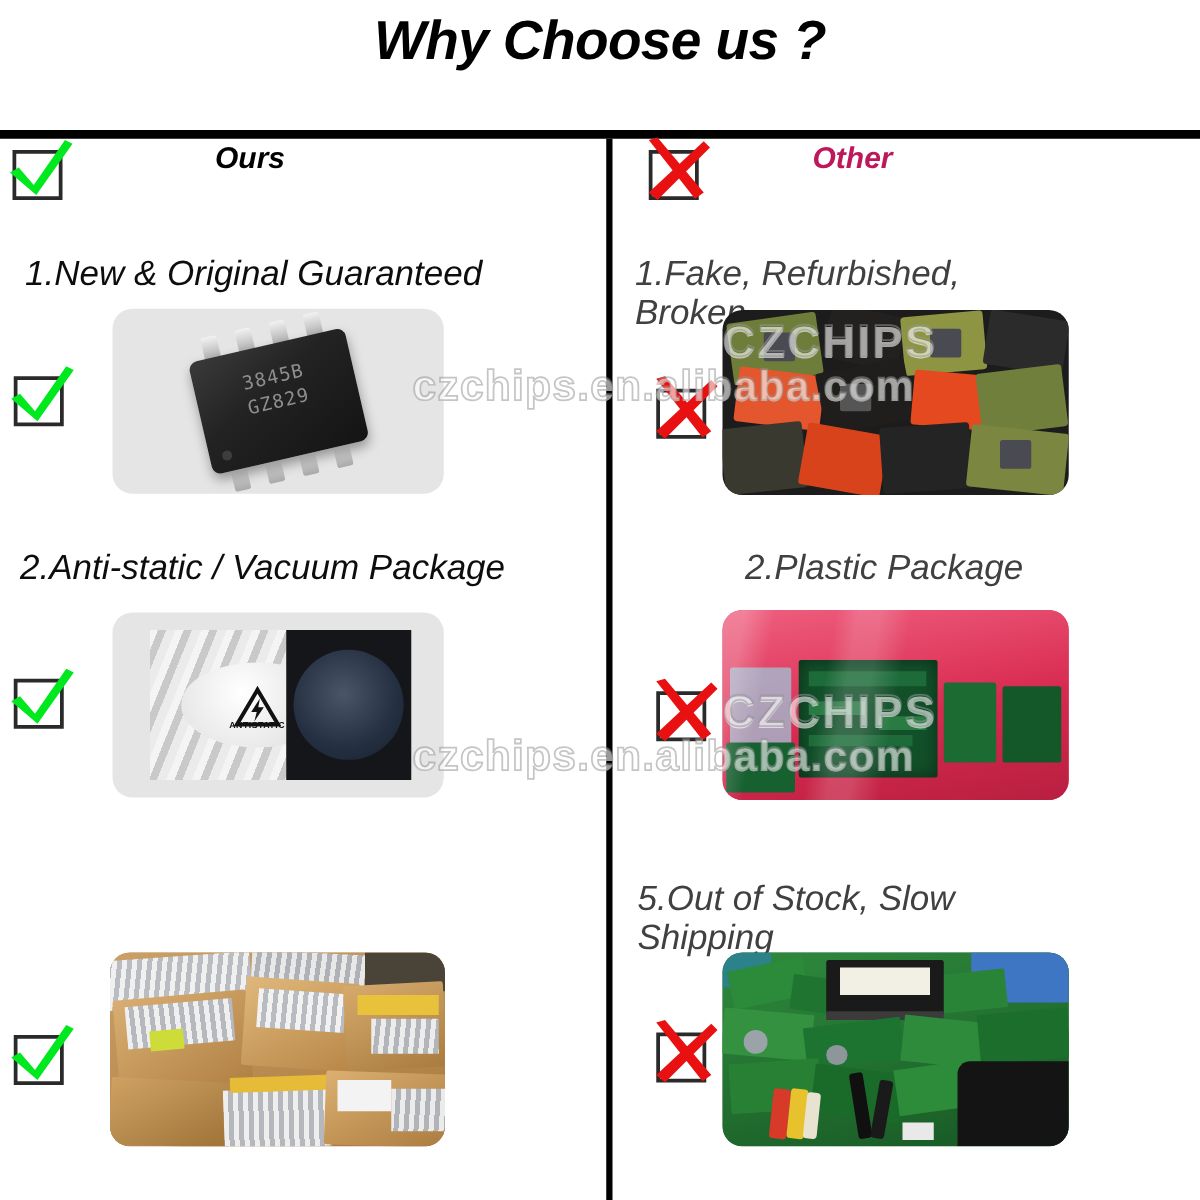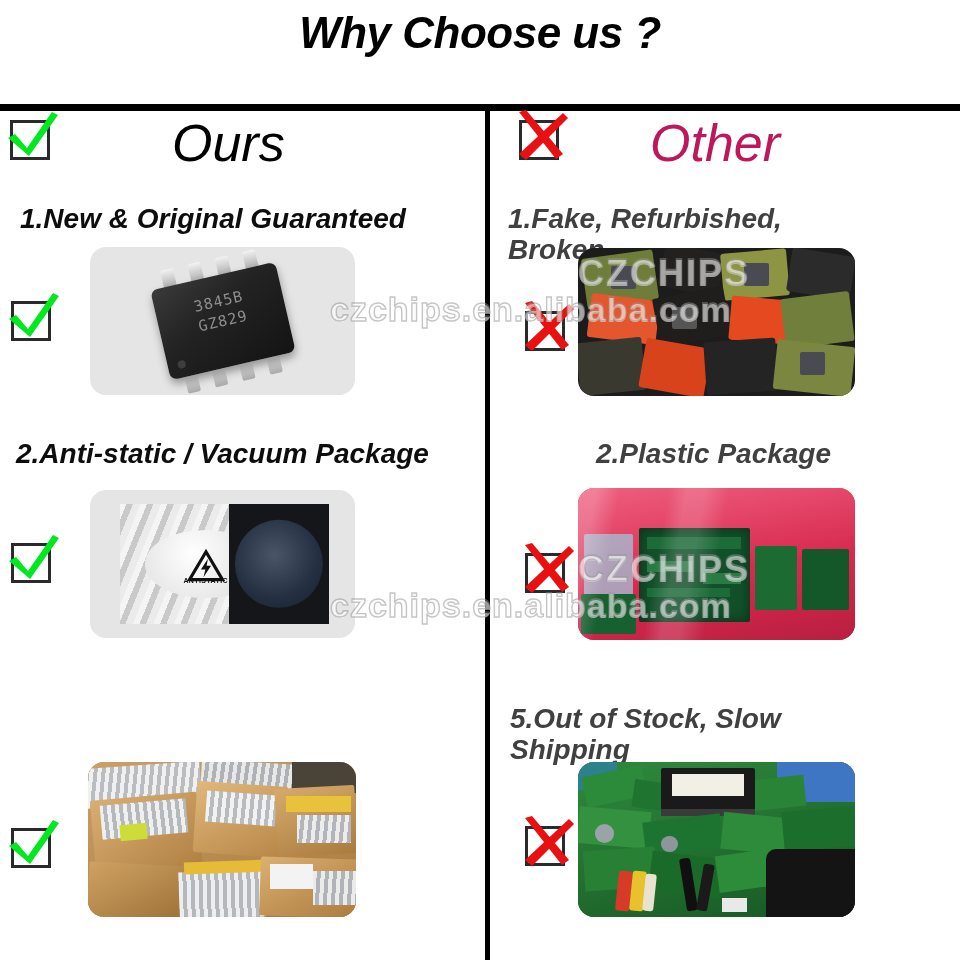--- a/index.html
+++ b/index.html
@@ -10,32 +10,32 @@
   
   .title{position:absolute;left:0;top:8px;width:960px;text-align:center;
          font-size:44px;font-weight:bold;font-style:italic;color:#000;
          letter-spacing:-0.5px;}
 
   
   .hrule{position:absolute;left:0;top:104px;width:960px;height:7px;background:#000;}
   .vrule{position:absolute;left:485px;top:111px;width:5px;height:849px;background:#000;}
 
   
-  .col-head{position:absolute;font-size:52px;font-weight:normal;font-style:italic;}
+  .col-head{position:absolute;font-size:24px;font-weight:bold;font-style:italic;}
   .col-head.ours{left:172px;top:113px;color:#000;}
   .col-head.other{left:650px;top:113px;color:#be185d;}
 
   
   .mark{position:absolute;width:52px;height:52px;}
   .mark .box{position:absolute;left:6px;top:8px;width:40px;height:40px;
              border:3px solid #2a2a2a;box-sizing:border-box;background:transparent;}
   .mark svg{position:absolute;left:-4px;top:-8px;width:64px;height:64px;overflow:visible;}
 
   
-  .row-text{position:absolute;font-size:28px;font-weight:bold;font-style:italic;
+  .row-text{position:absolute;font-size:28px;font-weight:normal;font-style:italic;
             line-height:1.12;white-space:pre-line;}
   .row-text.good{color:#0d0d0d;}
   .row-text.bad{color:#404040;}
 
   
   .panel{position:absolute;border-radius:16px;overflow:hidden;}
   .panel.plain{background:#e5e5e5;}
 
   
   .chip-wrap{position:absolute;left:50%;top:50%;

